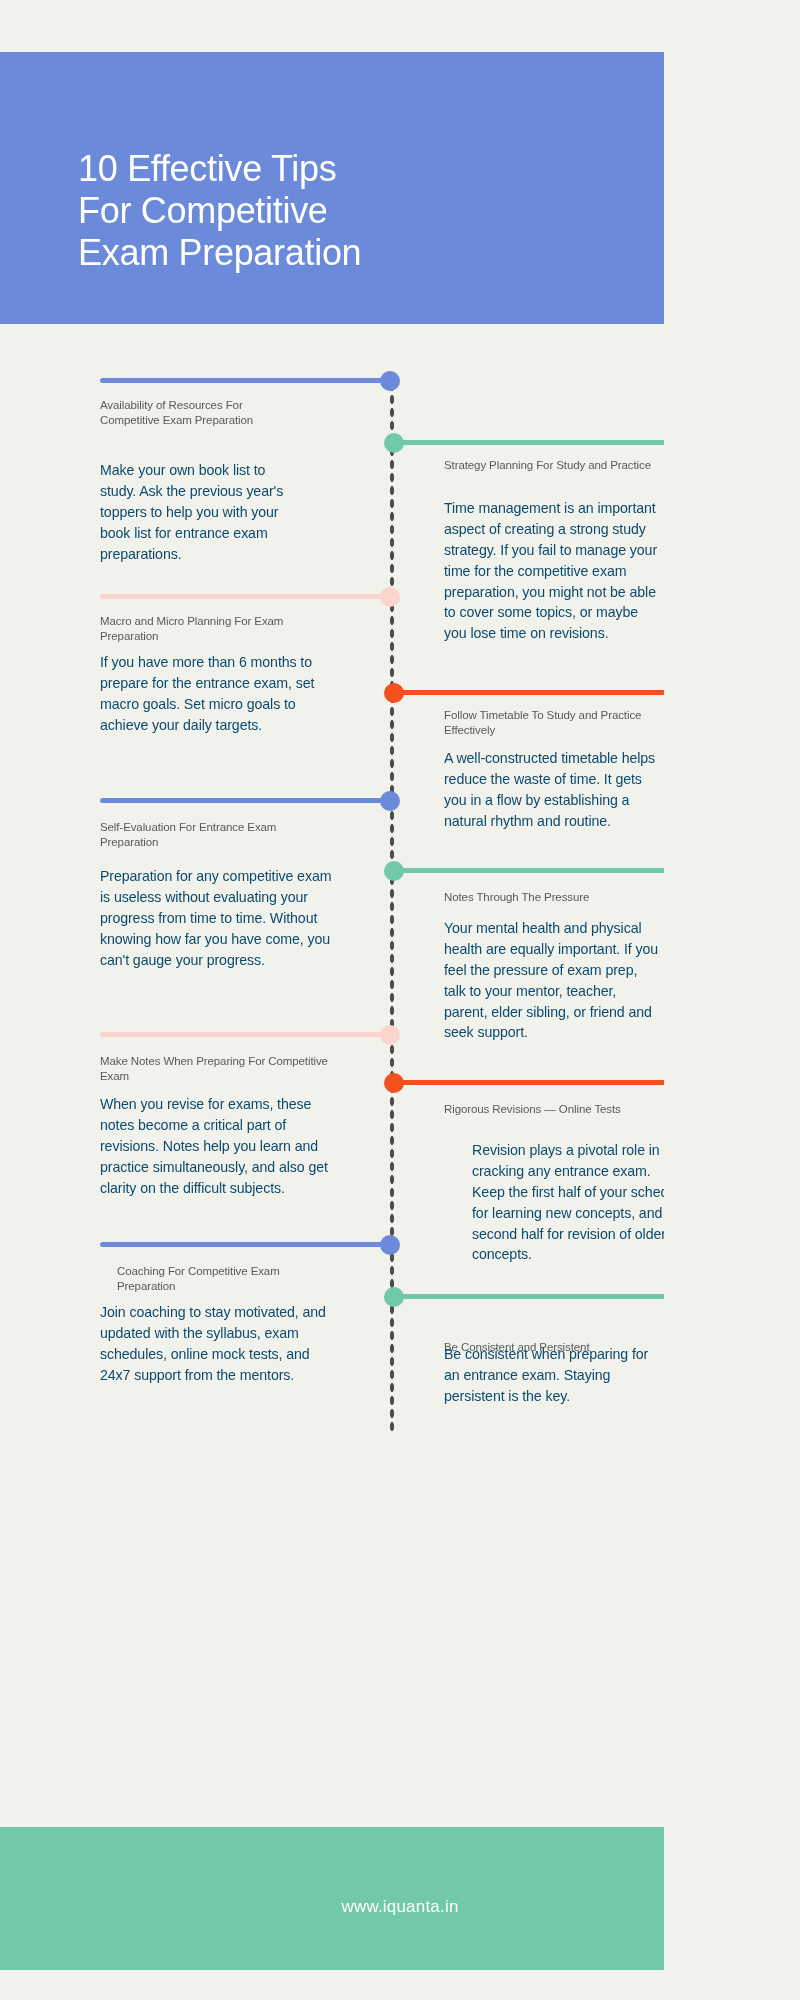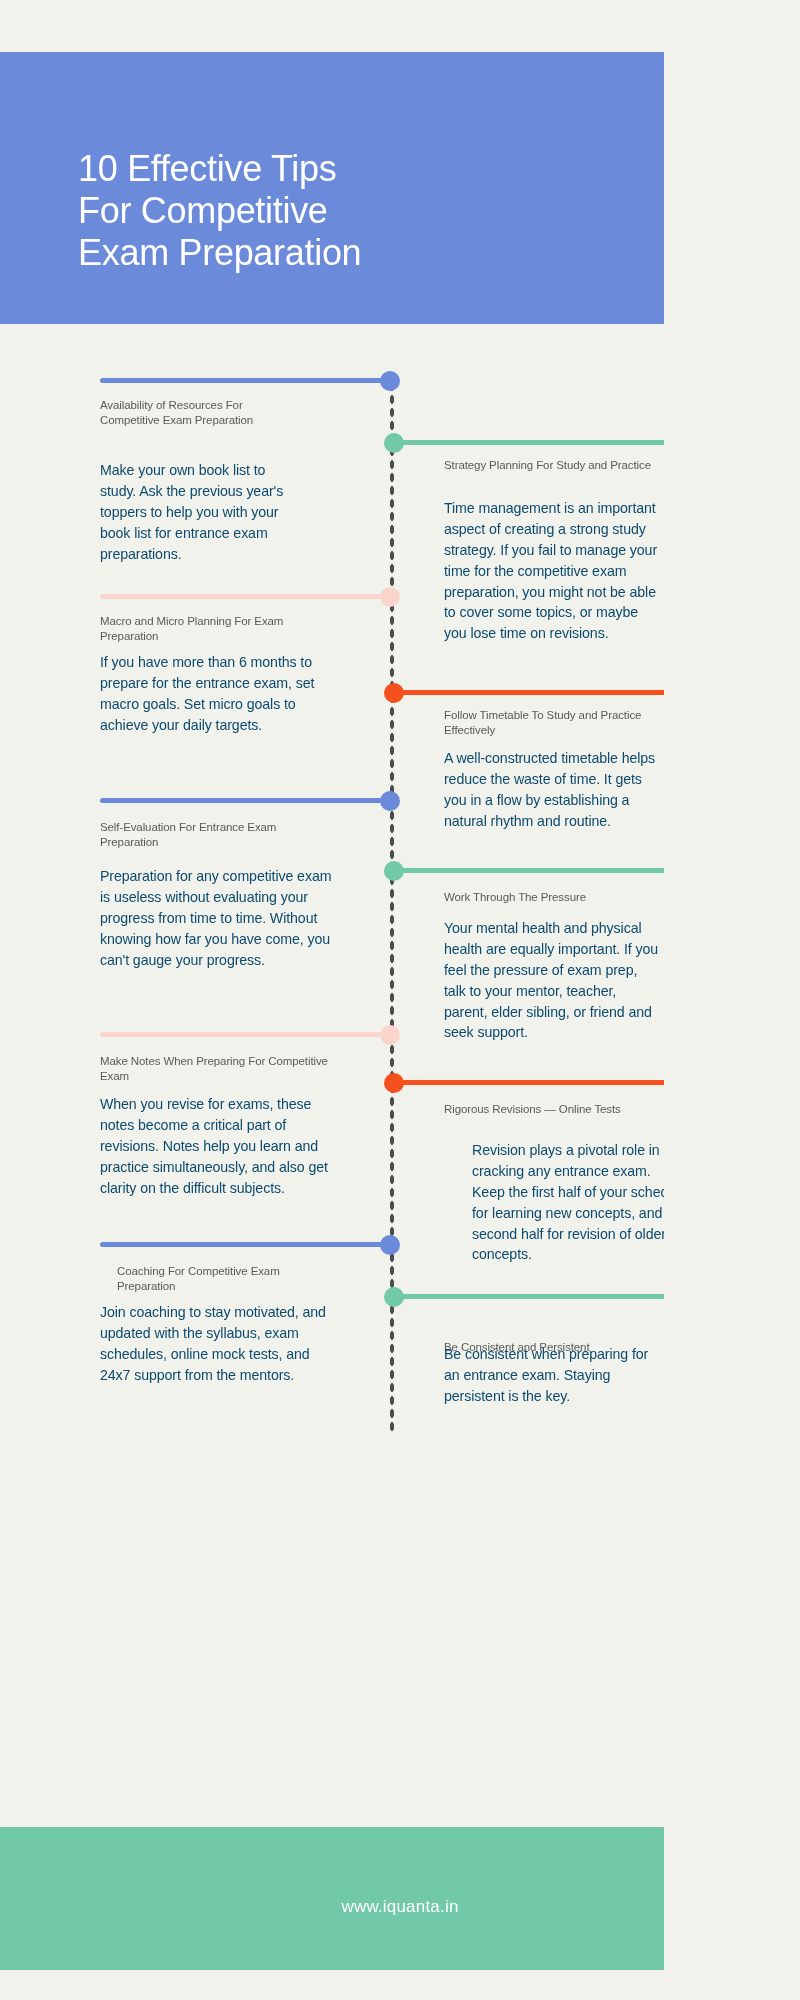--- a/index.html
+++ b/index.html
@@ -165,21 +165,21 @@
   <div class="item left" style="left:100px; top:798px; width:290px;">
     <div class="rule" style="width:290px; background:#6b8ad9;"></div>
     <div class="node" style="background:#6b8ad9;"></div>
     <div class="item-heading" style="left:0; top:22px; width:210px;">Self-Evaluation For Entrance Exam Preparation</div>
     <div class="item-body" style="left:0; top:68px; width:232px;">Preparation for any competitive exam is useless without evaluating your progress from time to time. Without knowing how far you have come, you can't gauge your progress.</div>
   </div>
 
   <div class="item right" style="left:394px; top:868px; width:290px;">
     <div class="rule" style="width:290px; background:#72c9a8;"></div>
     <div class="node" style="background:#72c9a8;"></div>
-    <div class="item-heading" style="left:50px; top:22px; width:240px;">Work Through The Pressure</div>
+    <div class="item-heading" style="left:50px; top:22px; width:240px;">Notes Through The Pressure</div>
     <div class="item-body" style="left:50px; top:50px; width:215px;">Your mental health and physical health are equally important. If you feel the pressure of exam prep, talk to your mentor, teacher, parent, elder sibling, or friend and seek support.</div>
   </div>
 
   <div class="item left" style="left:100px; top:1032px; width:290px;">
     <div class="rule" style="width:290px; background:#fbd5cd;"></div>
     <div class="node" style="background:#fbd5cd;"></div>
     <div class="item-heading" style="left:0; top:22px; width:240px;">Make Notes When Preparing For Competitive Exam</div>
     <div class="item-body" style="left:0; top:62px; width:240px;">When you revise for exams, these notes become a critical part of revisions. Notes help you learn and practice simultaneously, and also get clarity on the difficult subjects.</div>
   </div>
 

